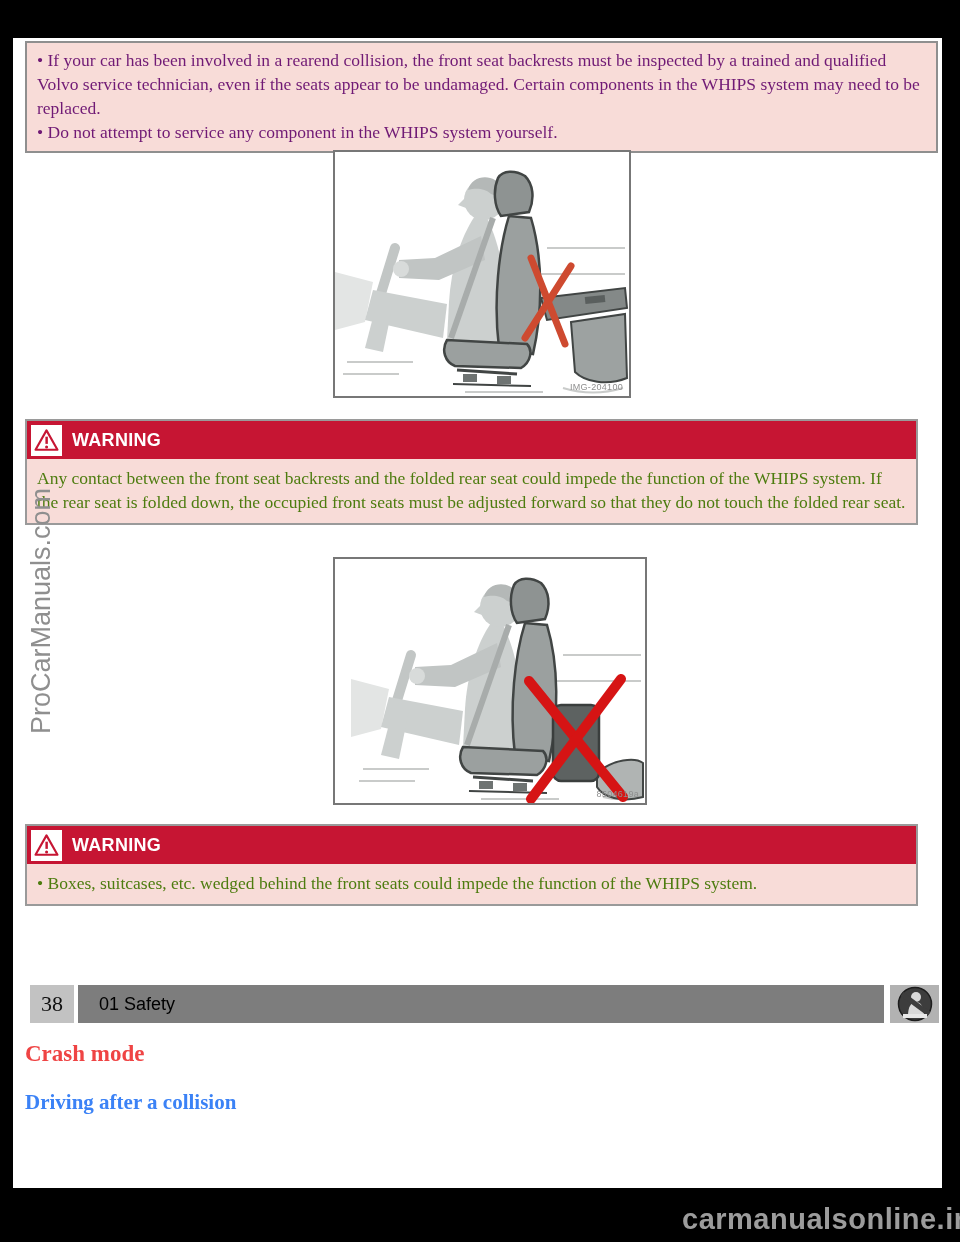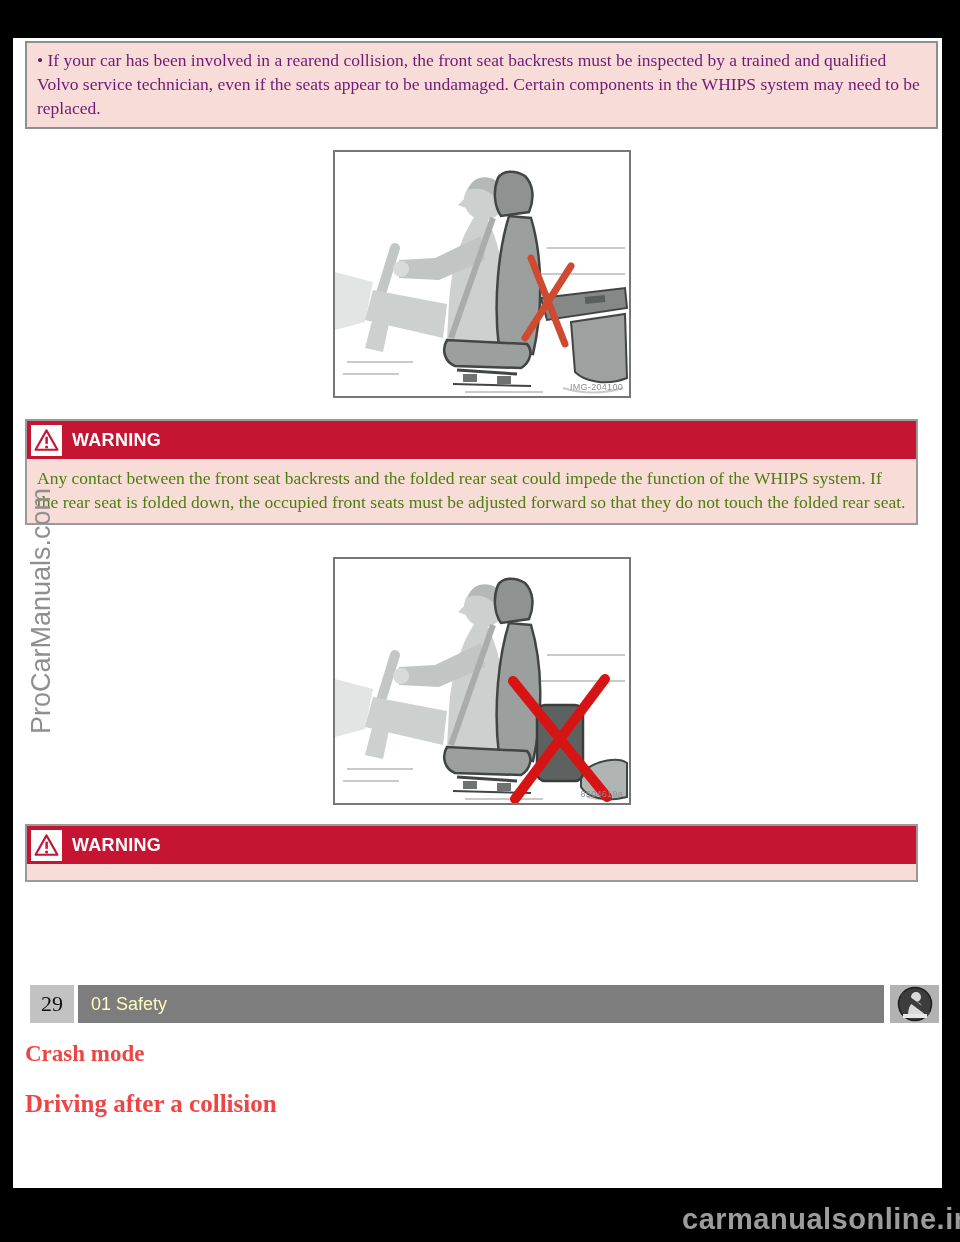--- a/index.html
+++ b/index.html
@@ -54,57 +54,57 @@
   }
   .warning-body p{margin:0;}
   
   .figure{
     position:absolute;width:294px;height:244px;
     left:320px;
     background:#fff;
     border:2px solid #777;
   }
   .figure.first{top:112px;}
-  .figure.second{top:519px;}
+  .figure.second{top:519px;padding-left:16px;}
   .figure svg{display:block;width:100%;height:100%;}
   .figure-label{
     position:absolute;right:6px;bottom:4px;
     font-family:"Liberation Sans", sans-serif;
     font-size:9px;color:#8f8f8f;letter-spacing:0.3px;
   }
   
   .footer{position:absolute;left:0;top:947px;width:929px;height:38px;}
   .page-number-box{
     position:absolute;left:17px;top:0;width:44px;height:38px;
     background:#C2C2C2;
     display:flex;align-items:center;justify-content:center;
     font-size:22px;color:#101010;
   }
   .chapter-bar{
     position:absolute;left:65px;top:0;width:806px;height:38px;
     background:#7D7D7D;
     display:flex;align-items:center;
-    padding-left:13px;box-sizing:border-box;
-    color:#fef9c3;
+    padding-left:21px;box-sizing:border-box;
+    color:#000000;
     font-family:"Liberation Sans", sans-serif;
     font-size:18px;
   }
   .prohibition-box{
     position:absolute;left:877px;top:0;width:49px;height:38px;
     background:#b2b2b2;
     display:flex;align-items:center;justify-content:center;
   }
   
   .section-heading{
     position:absolute;left:12px;top:1003px;
     font-size:23px;font-weight:bold;color:#ef4444;
   }
   .subsection-heading{
     position:absolute;left:12px;top:1052px;
-    font-size:25px;font-weight:bold;color:#ef4444;
+    font-size:21px;font-weight:bold;color:#3b82f6;
   }
   
   .watermark-vertical{
     position:absolute;left:13px;top:450px;
     writing-mode:vertical-rl;
     transform:rotate(180deg);
     font-family:"Liberation Sans", sans-serif;
     font-size:27px;color:#8f8f8f;
     z-index:5;
     white-space:nowrap;
@@ -117,20 +117,21 @@
     text-decoration:none;
   }
 </style>
 </head>
 <body>
 
 <div class="page">
 
   <div class="notice-box">
     <p>•  If your car has been involved in a rearend collision, the front seat backrests must be inspected by a trained and qualified Volvo service technician, even if the seats appear to be undamaged. Certain components in the WHIPS system may need to be replaced.</p>
+    <p>•  Do not attempt to service any component in the WHIPS system yourself.</p>
   </div>
 
   <div class="figure first">
     <svg viewBox="0 0 294 244">
 
       <g stroke="#c9cbca" stroke-width="2" fill="none">
         <path d="M212 96 H290"></path>
           <path d="M206 122 H290"></path>
         <path d="M12 210 H78"></path>
           <path d="M8 222 H64"></path>
@@ -247,25 +248,26 @@
       <div class="warning-icon-box">
         <svg viewBox="0 0 32 32" width="27" height="27">
           <path d="M16 4 L29 27 L3 27 Z" fill="#fff" stroke="#C61533" stroke-width="2.5" stroke-linejoin="round"></path>
           <rect x="14.7" y="11.5" width="2.9" height="8.5" fill="#C61533"></rect>
           <circle cx="16.1" cy="23.6" r="1.8" fill="#C61533"></circle>
         </svg>
       </div>
       <span class="warning-title">WARNING</span>
     </div>
     <div class="warning-body">
+      <p>•  Boxes, suitcases, etc. wedged behind the front seats could impede the function of the WHIPS system.</p>
     </div>
   </div>
 
   <div class="footer">
-    <div class="page-number-box">29</div>
+    <div class="page-number-box">38</div>
     <div class="chapter-bar">01 Safety</div>
     <div class="prohibition-box">
       <svg viewBox="0 0 48 38" width="48" height="38">
         <circle cx="24" cy="19" r="16.5" fill="#3d3d3d" stroke="#1d1d1d" stroke-width="1.5"></circle>
         <circle cx="25" cy="12" r="5" fill="#d9d9d9"></circle>
         <path d="M17 31 C17 22 20 17 25 17 C30 17 33 22 33 31 Z" fill="#d9d9d9"></path>
         <path d="M11 9 L38 29" stroke="#3d3d3d" stroke-width="5"></path>
         <rect x="12" y="29" width="24" height="4" fill="#e8e8e8"></rect>
       </svg>
     </div>

